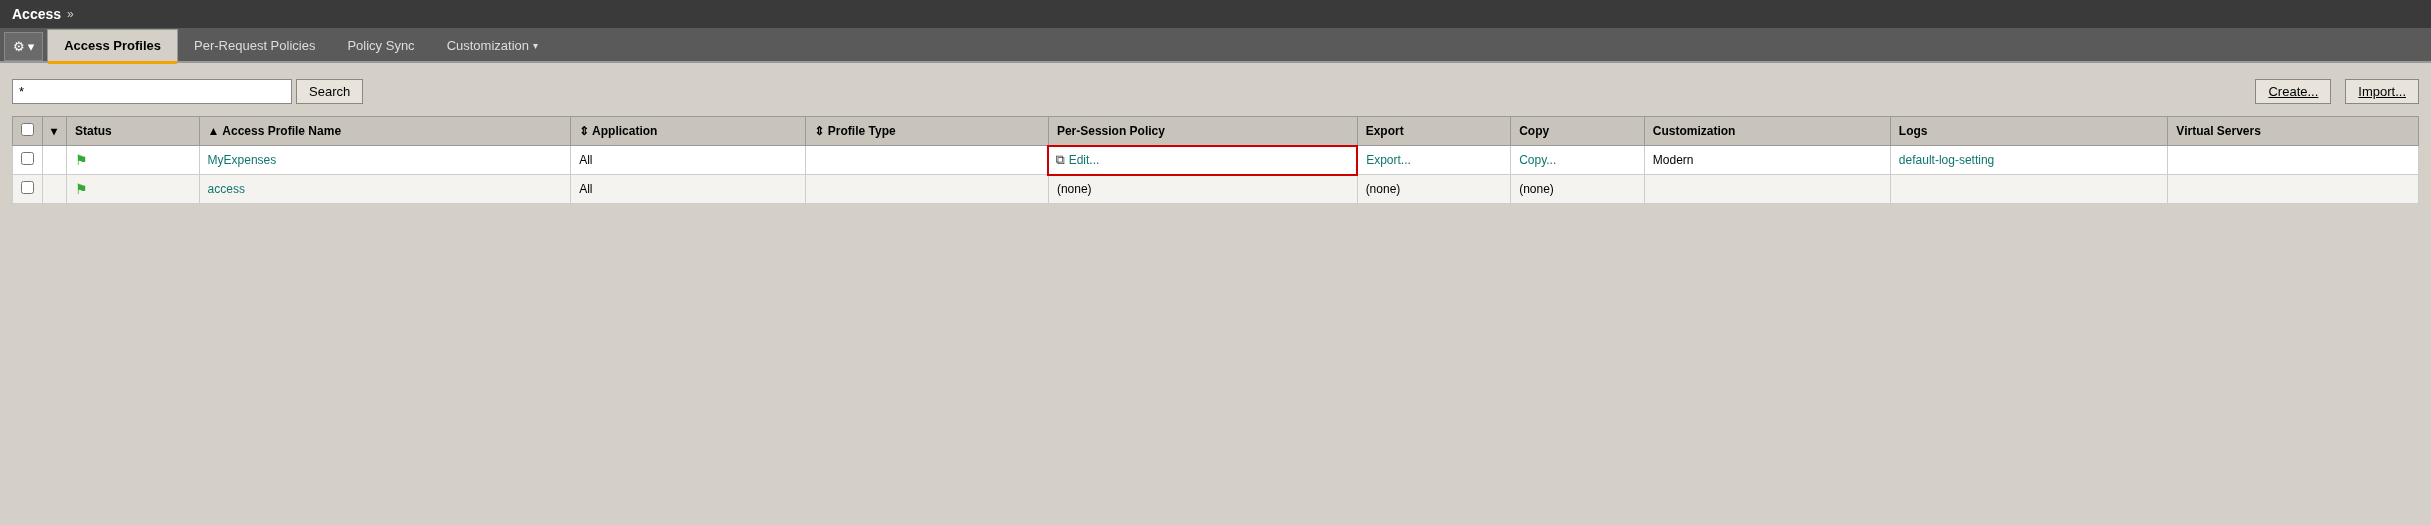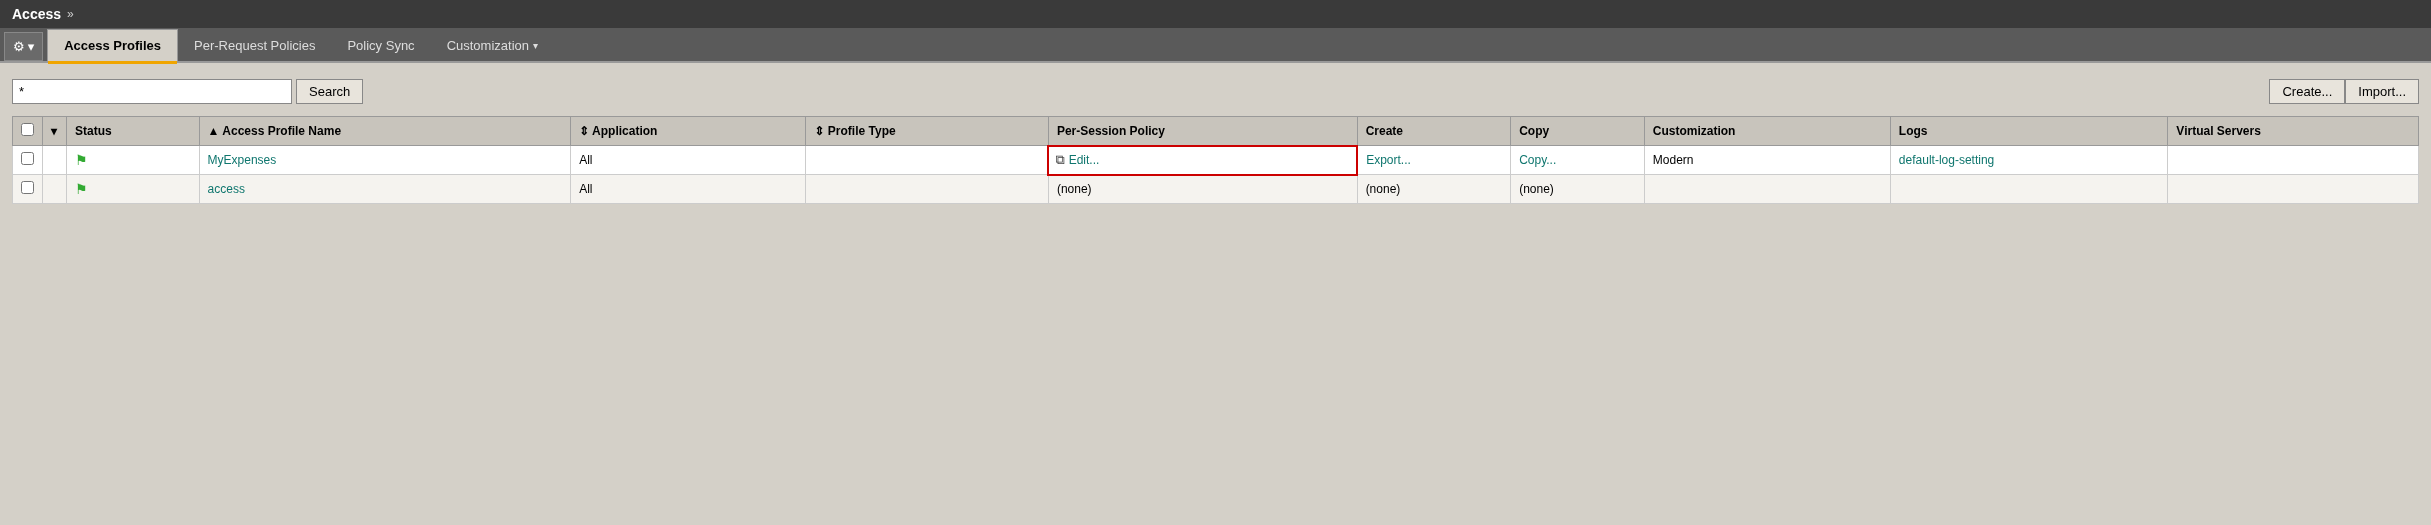--- a/index.html
+++ b/index.html
@@ -93,21 +93,21 @@
       background: #fff;
       font-size: 13px;
     }
     .search-btn {
       padding: 4px 12px;
       background: #e8e4dc;
       border: 1px solid #888;
       cursor: pointer;
       font-size: 13px;
     }
-    .search-right { display: flex; gap: 0; }
+    .search-right { display: flex; gap: 14px; text-decoration: underline; }
     .action-btn {
       padding: 4px 12px;
       background: #e8e4dc;
       border: 1px solid #888;
       cursor: pointer;
       font-size: 13px;
     }
 
     
     .data-table {
@@ -217,21 +217,21 @@
           <span>Application</span>
         </th>
         <th class="sortable">
           <span>⇕</span>
           <span>Profile Type</span>
         </th>
         <th>
           <span>Per-Session Policy</span>
         </th>
         <th>
-          <span>Create</span>
+          <span>Export</span>
         </th>
         <th>
           <span>Copy</span>
         </th>
         <th>
           <span>Customization</span>
         </th>
         <th>
           <span>Logs</span>
         </th>

